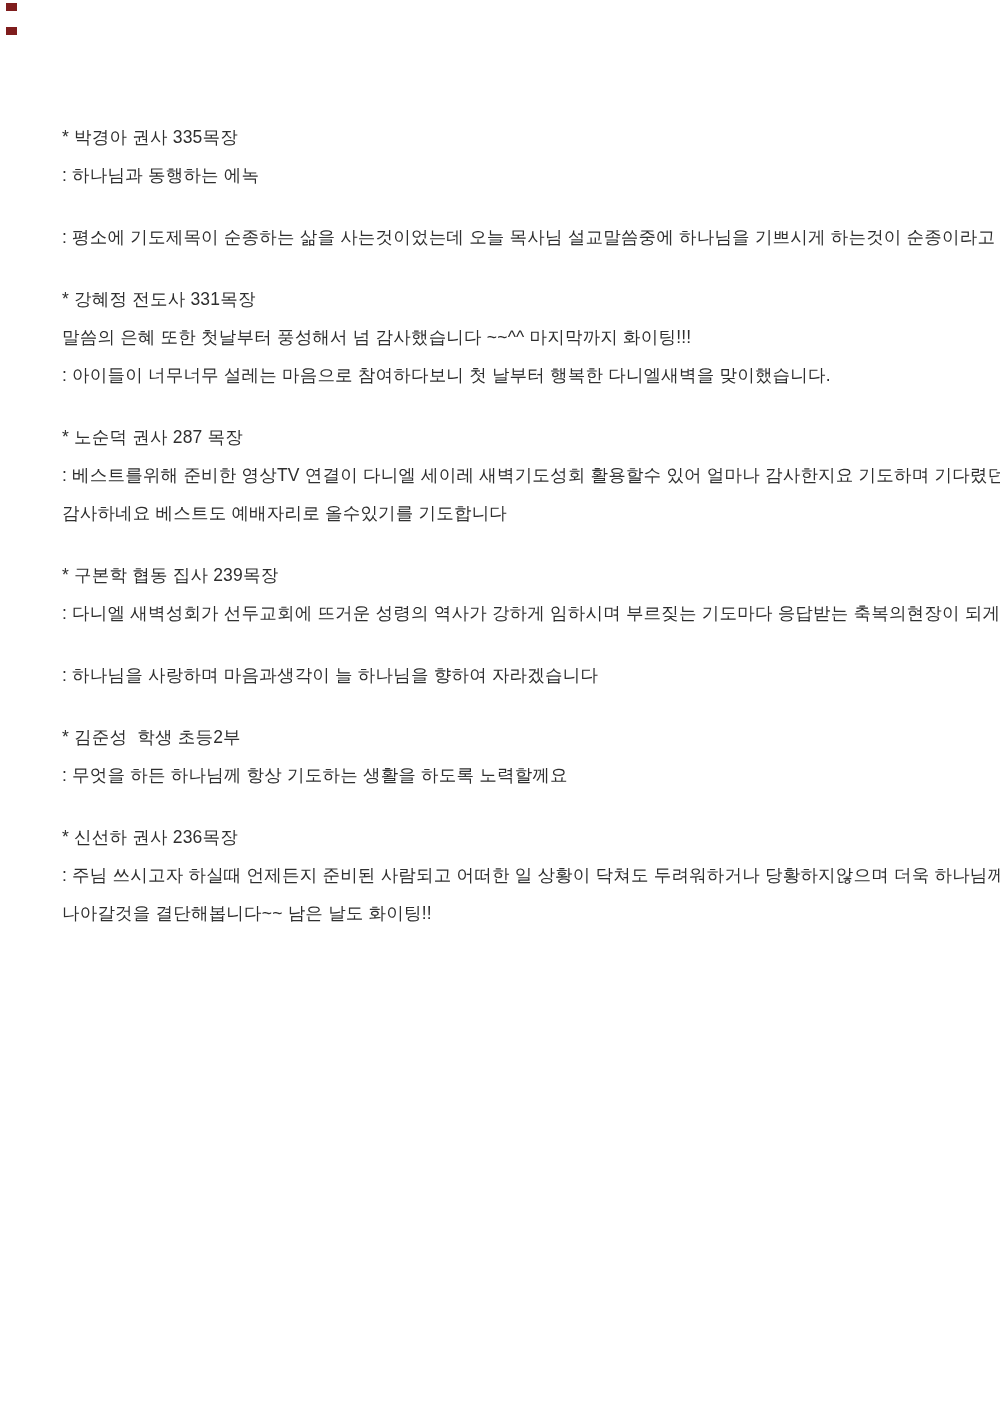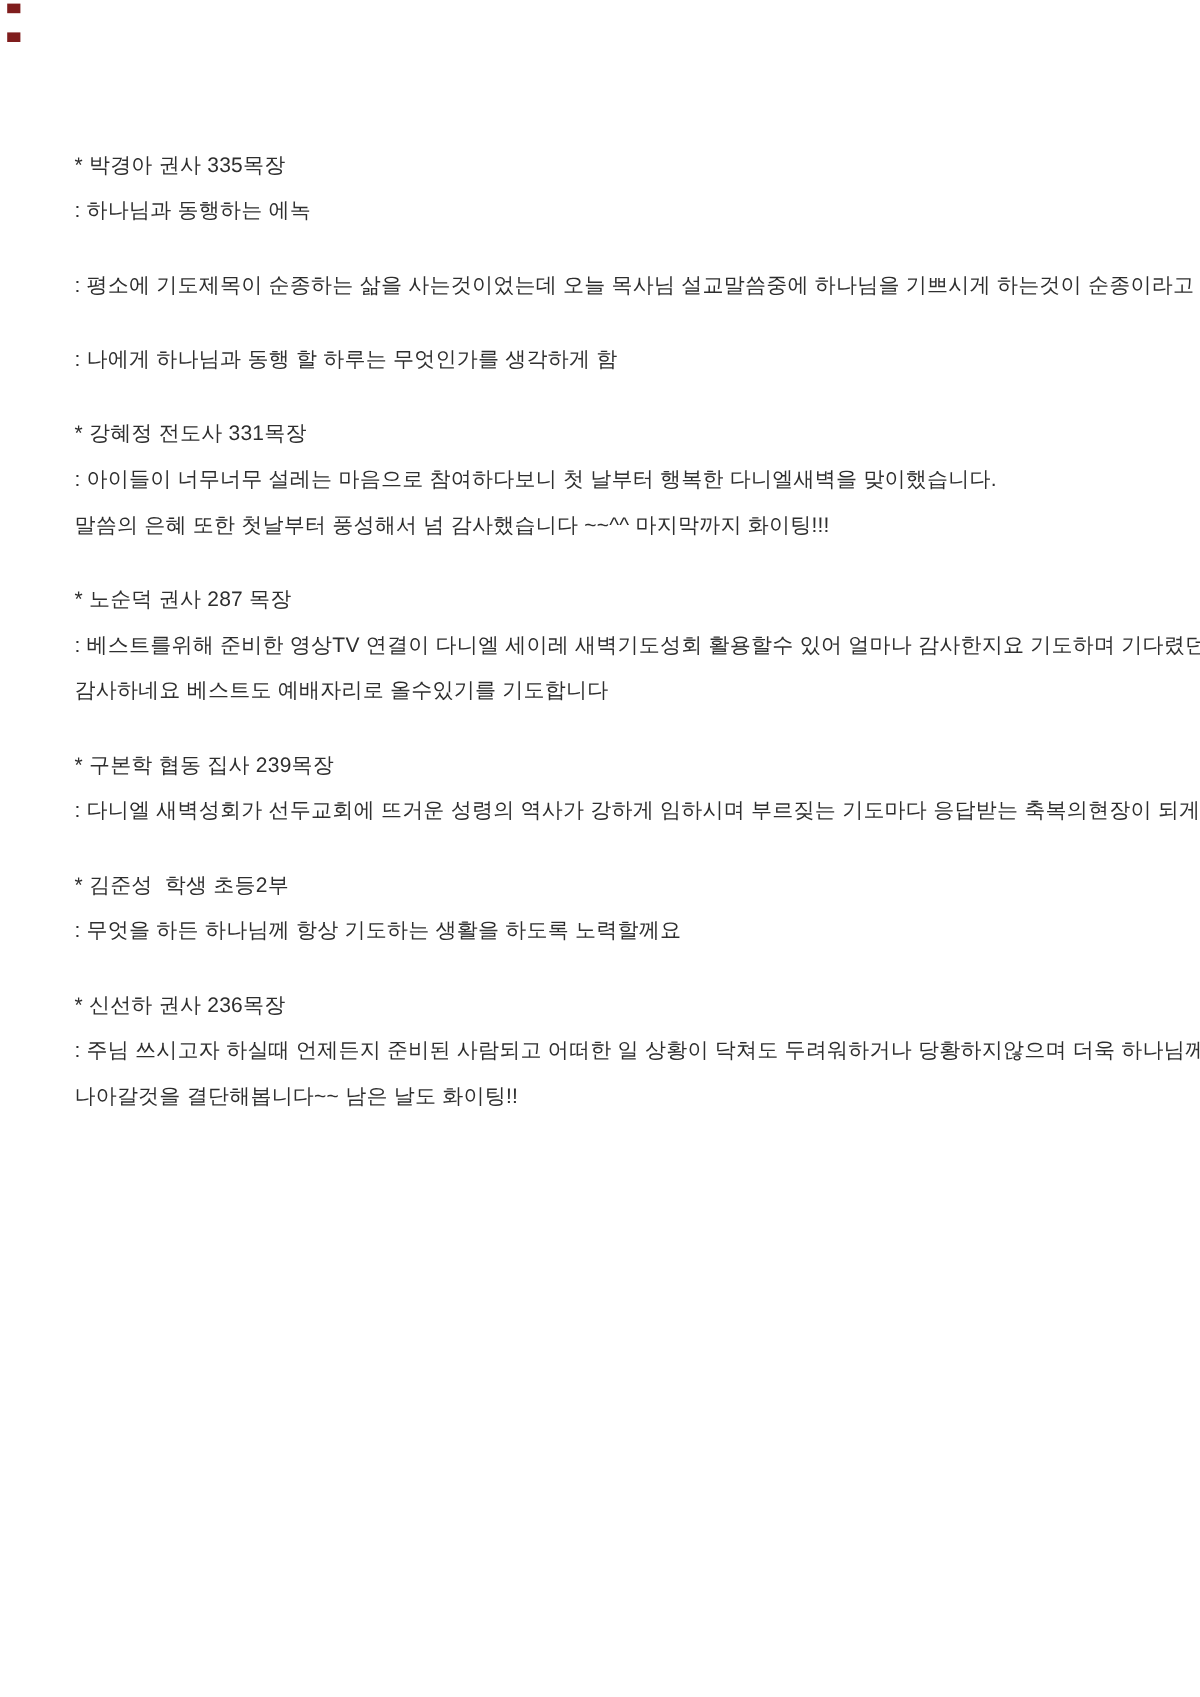--- a/index.html
+++ b/index.html
@@ -59,41 +59,41 @@
     <div class="section">
       <div class="line">* 박경아 권사 335목장</div>
       <div class="line">: 하나님과 동행하는 에녹</div>
     </div>
 
     <div class="section">
       <div class="line">: 평소에 기도제목이 순종하는 삶을 사는것이었는데 오늘 목사님 설교말씀중에 하나님을 기쁘시게 하는것이 순종이라고 말씀하셔서 실천하도록</div>
     </div>
 
     <div class="section">
-      <div class="line">: 나에게 하나님과 동행 할 하루는 무엇인가를 생각하게 함</div>
     </div>
 
     <div class="section">
       <div class="line">* 강혜정 전도사 331목장</div>
+      <div class="line">말씀의 은혜 또한 첫날부터 풍성해서 넘 감사했습니다 ~~^^ 마지막까지 화이팅!!!</div>
       <div class="line">: 아이들이 너무너무 설레는 마음으로 참여하다보니 첫 날부터 행복한 다니엘새벽을 맞이했습니다.</div>
-      <div class="line">말씀의 은혜 또한 첫날부터 풍성해서 넘 감사했습니다 ~~^^ 마지막까지 화이팅!!!</div>
     </div>
 
     <div class="section">
       <div class="line">* 노순덕 권사 287 목장</div>
       <div class="line">: 베스트를위해 준비한 영상TV 연결이 다니엘 세이레 새벽기도성회 활용할수 있어 얼마나 감사한지요 기도하며 기다렸던 은혜의시간이 되어 너무</div>
       <div class="line">감사하네요 베스트도 예배자리로 올수있기를 기도합니다</div>
     </div>
 
     <div class="section">
       <div class="line">* 구본학 협동 집사 239목장</div>
       <div class="line">: 다니엘 새벽성회가 선두교회에 뜨거운 성령의 역사가 강하게 임하시며 부르짖는 기도마다 응답받는 축복의현장이 되게 하옵소서</div>
     </div>
 
     <div class="section">
+      <div class="line">: 하나님을 사랑하며 마음과생각이 늘 하나님을 향하여 자라겠습니다</div>
     </div>
 
     <div class="section">
       <div class="line">* 김준성  학생 초등2부</div>
       <div class="line">: 무엇을 하든 하나님께 항상 기도하는 생활을 하도록 노력할께요</div>
     </div>
 
     <div class="section">
       <div class="line">* 신선하 권사 236목장</div>
       <div class="line">: 주님 쓰시고자 하실때 언제든지 준비된 사람되고 어떠한 일 상황이 닥쳐도 두려워하거나 당황하지않으며 더욱 하나님께 감사하고 찬송하며</div>

